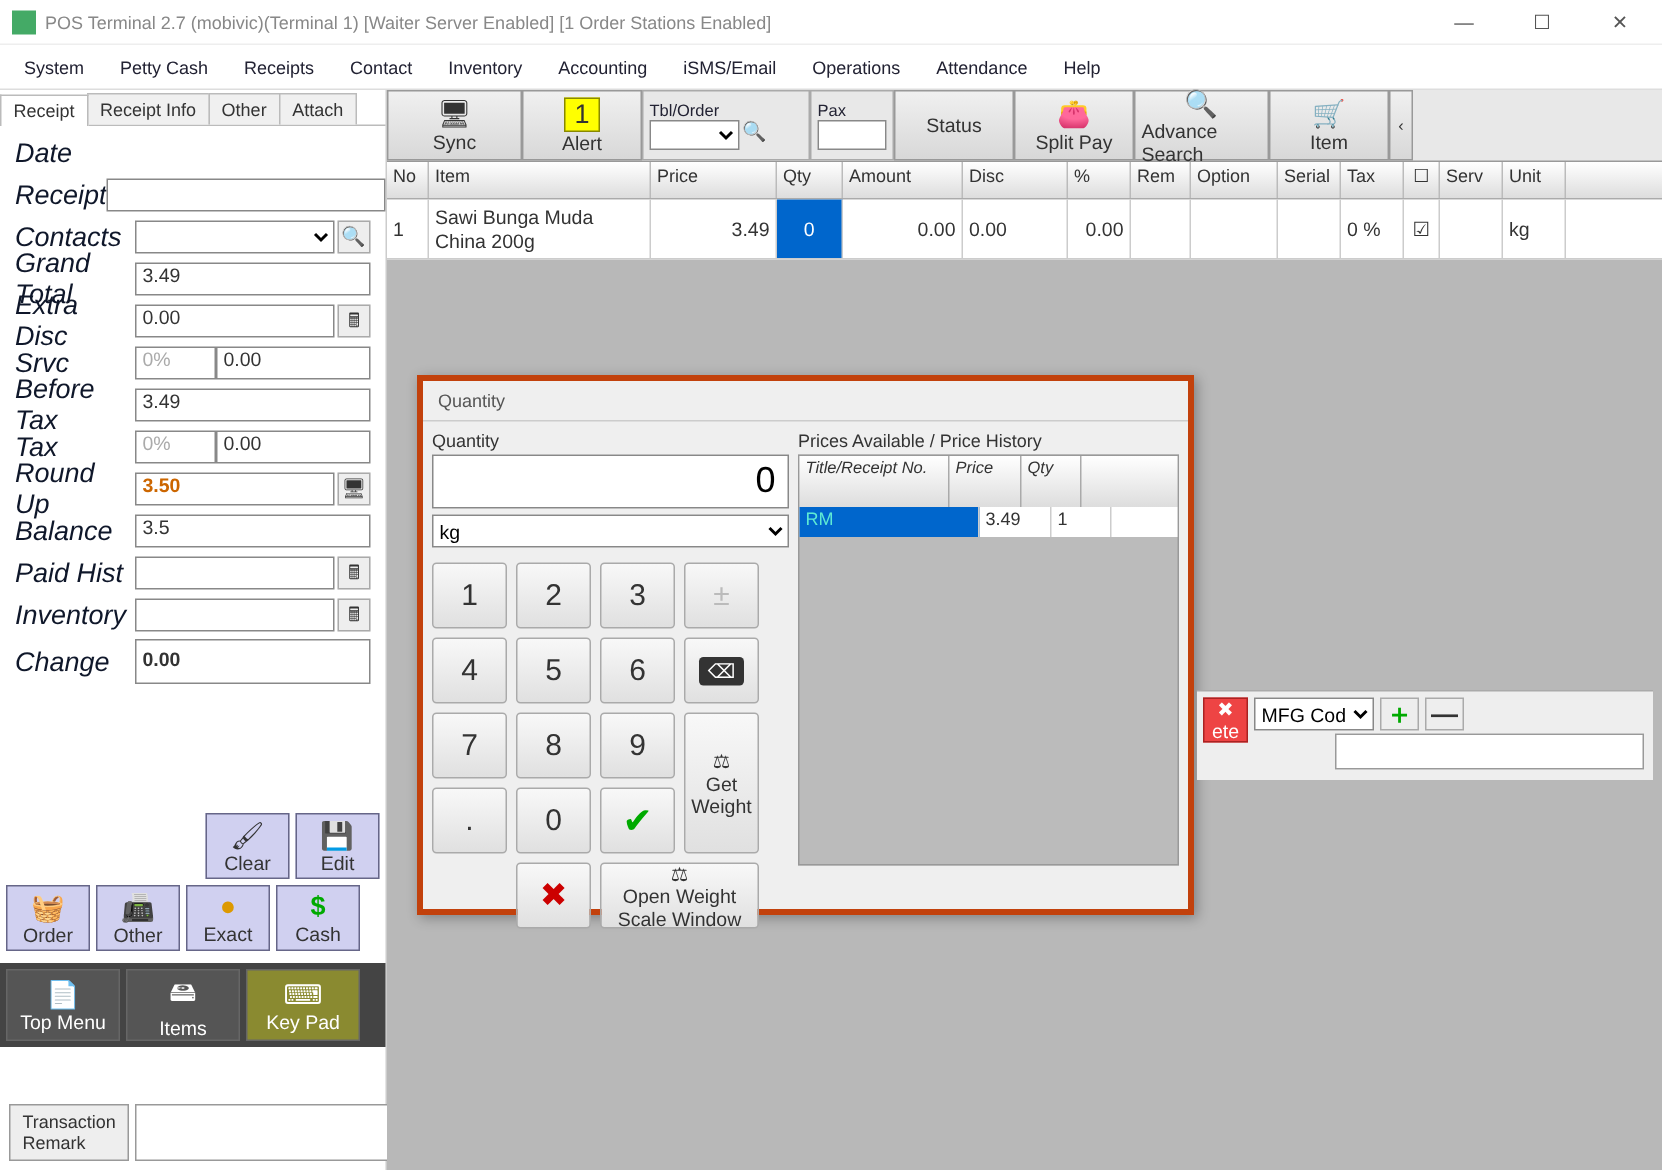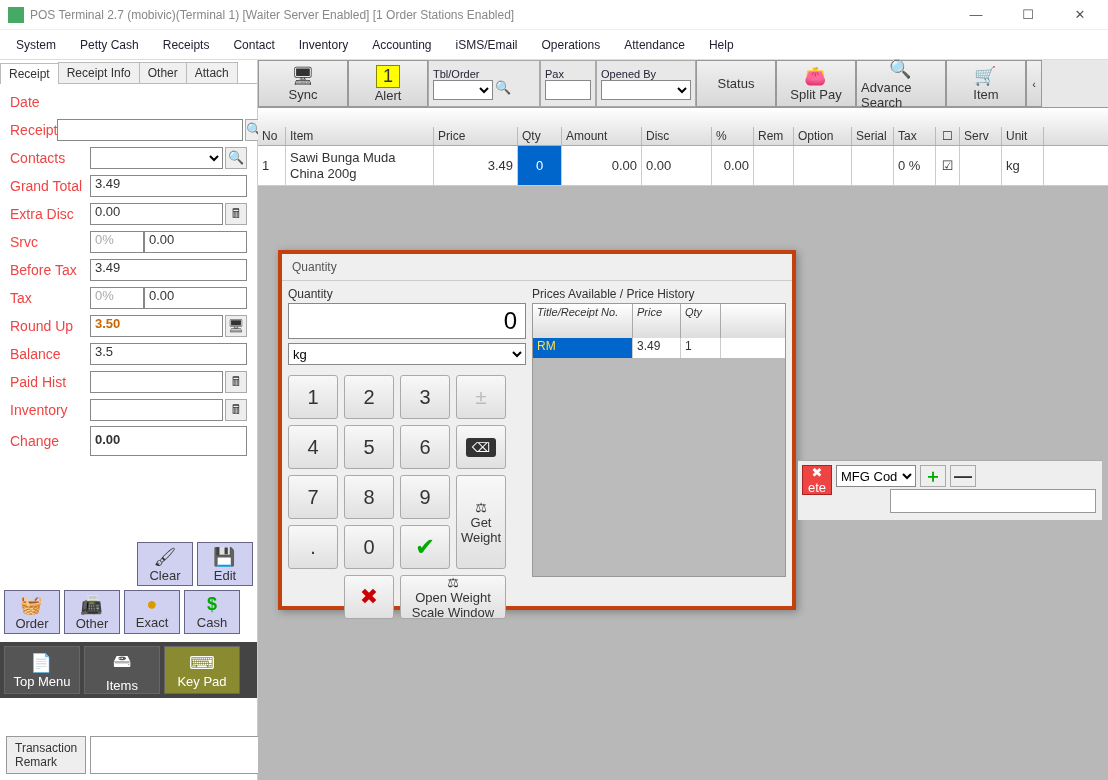--- a/index.html
+++ b/index.html
@@ -23,21 +23,21 @@
 .leftpanel { width: 258px; background: #fff; border-right: 1px solid #ccc; display: flex; flex-direction: column; }
 
 
 .tabs { height: 22px; display: flex; border-bottom: 1px solid #bbb; margin-top: 2px; }
 .tab { padding: 3px 8px; font-size: 12px; border: 1px solid #bbb; border-bottom: none; background: #f0f0f0; margin-right: -1px; }
 .tab.active { background: #fff; position: relative; top: 1px; }
 
 
 .form { padding: 6px 10px; }
 .row { display: flex; align-items: center; margin-bottom: 4px; height: 24px; }
-.row label { width: 80px; font-size: 14px; color: #ef4444; }
+.row label { width: 80px; font-size: 18px; color: #0f172a; font-style: italic; }
 .row .field { flex: 1; height: 22px; border: 1px solid #888; padding: 0 4px; font-size: 13px; background: #fff; }
 .row .field.small { flex: 0 0 54px; }
 .row .field.mid { flex: 1; }
 .row .icon-btn { width: 22px; height: 22px; border: 1px solid #aaa; margin-left: 2px; background: #eee; text-align: center; line-height: 20px; }
 .row .combo { border: 1px solid #888; height: 22px; flex: 1; background: #fff; }
 .val-orange { background: #ffe0b0; font-size: 18px; font-weight: bold; color: #c60; }
 .val-green { background: #90ee80; }
 .val-yellow { background: #ffff80; font-size: 18px; font-weight: bold; }
 
 
@@ -64,21 +64,21 @@
 .toolbar { height: 48px; display: flex; background: #e8e8e8; border-bottom: 1px solid #999; }
 .tool { border: 1px solid #999; background: linear-gradient(#f0f0f0, #d8d8d8); display: flex; flex-direction: column; align-items: center; justify-content: center; padding: 2px 4px; font-size: 11px; }
 .tool.w80 { width: 80px; }
 .tool.w90 { width: 90px; }
 .tool.input-tool { align-items: flex-start; padding: 2px 4px; background: #e8e8e8; border: 1px solid #aaa; }
 .tool-label { font-size: 11px; color: #223; }
 .tool-input { border: 1px solid #888; background: #fff; height: 20px; width: 60px; }
 .tool .ico { font-size: 18px; }
 
 
-.grid-head { display: flex; height: 38px; background: linear-gradient(#fff, #ddd); border-bottom: 1px solid #aaa; align-items: flex-end; }
+.grid-head { display: flex; height: 25px; background: linear-gradient(#fff, #ddd); border-bottom: 1px solid #aaa; }
 .gh { border-right: 1px solid #bbb; padding: 2px 4px; font-size: 12px; overflow: hidden; white-space: nowrap; }
 
 
 .grid-row { display: flex; height: 40px; background: #fff; border-bottom: 1px solid #ccc; }
 .gc { border-right: 1px solid #ccc; padding: 2px 4px; font-size: 13px; display: flex; align-items: center; }
 .gc.qty { background: #0066cc; color: #fff; justify-content: center; }
 .gc.right { justify-content: flex-end; }
 
 
 .qty-dialog { position: absolute; left: 20px; top: 190px; width: 518px; height: 360px; background: #efefef; border: 4px solid #c2410c; box-shadow: 2px 2px 8px rgba(0,0,0,0.3); }
@@ -275,24 +275,20 @@
       <div class="tool input-tool" style="width:112px">
         <span class="tool-label">Tbl/Order</span>
         <div style="display:flex;gap:2px">
             <select class="tool-input" style="width:60px"></select>
             <div class="icon-btn" style="width:20px;height:20px">🔍</div>
           </div>
       </div>
       <div class="tool input-tool" style="width:56px">
         <span class="tool-label">Pax</span>
         <input class="tool-input" style="width: 46px;">
-      </div>
-      <div class="tool input-tool" style="width:100px">
-        <span class="tool-label">Opened By</span>
-        <select class="tool-input" style="width:90px"></select>
       </div>
       <div class="tool w80">
           <span>Status</span>
         </div>
       <div class="tool w80">
           <span class="ico">👛</span>
           <span>Split Pay</span>
         </div>
       <div class="tool w90">
           <span class="ico">🔍</span>
@@ -377,21 +373,21 @@
         </div>
         <div class="qty-right">
           <div class="qty-group-label">Prices Available / Price History</div>
           <div class="price-table">
             <div class="pt-head">
               <div class="pt-h" style="width:100px">Title/Receipt No.</div>
               <div class="pt-h" style="width:48px">Price</div>
               <div class="pt-h" style="width:40px">Qty</div>
             </div>
             <div class="pt-row">
-              <div class="pt-c sel" style="width:100px;background:#0066cc;color:#fde047">RM</div>
+              <div class="pt-c sel" style="width:120px;background:#0066cc;color:#5eead4">RM</div>
               <div class="pt-c" style="width:48px">3.49</div>
               <div class="pt-c" style="width:40px">1</div>
             </div>
           </div>
         </div>
       </div>
     </div>
 
     <div class="mfg-strip">
       <div class="mfg-del">

